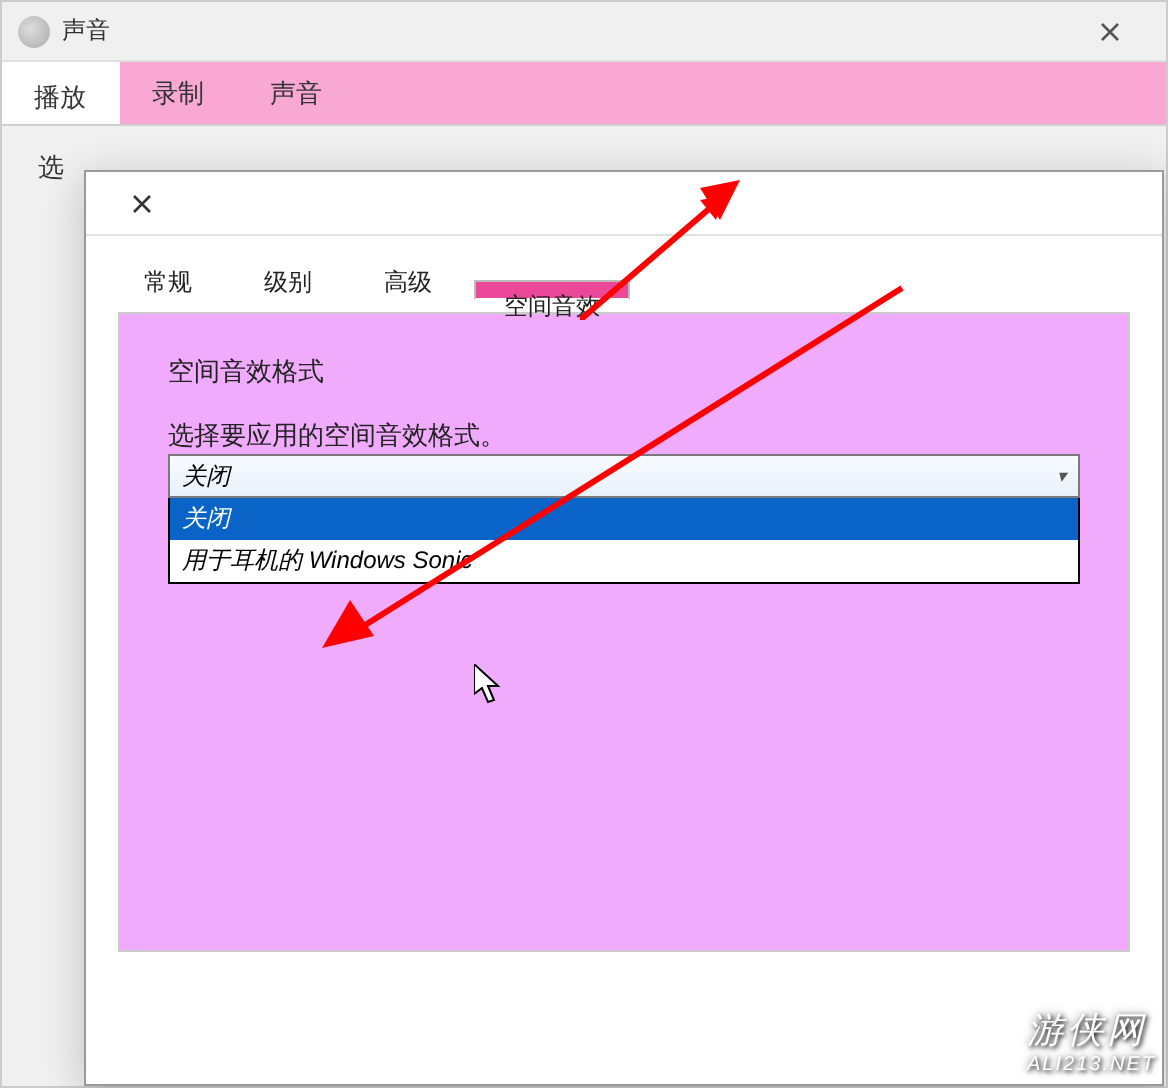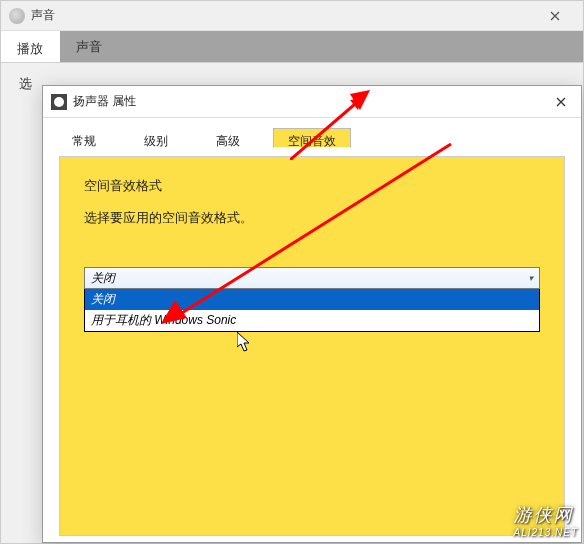--- a/index.html
+++ b/index.html
@@ -43,21 +43,21 @@
       align-items: center;
       justify-content: center;
       font-size: 13px;
       color: #555;
     }
 
     .sound-tabs {
       display: flex;
       height: 32px;
       border-bottom: 1px solid #d0d0d0;
-      background: #a3a3a3;
+      background: #f9a8d4;
     }
     .sound-tab {
       padding: 7px 16px;
       font-size: 13px;
       color: #333;
       border-right: 1px solid transparent;
       cursor: pointer;
     }
     .sound-tab.active {
       background: #fff;
@@ -103,50 +103,51 @@
       background:#fff; border-radius:50%;
     }
     .speaker-title { font-size: 12px; color: #222; }
 
     .speaker-tabs {
       display: flex;
       height: 30px;
       padding-left: 14px;
       padding-top: 10px;
       background: #fff;
-      gap: 16px;
+      gap: 4px;
       position: relative;
     }
     .speaker-tab {
       padding: 4px 14px;
       font-size: 12px;
       color: #222;
       border: 1px solid transparent;
       border-bottom: none;
       cursor: pointer;
       margin-right: 2px;
     }
     .speaker-tab.selected {
       border: 1px solid #bbb;
       border-bottom: 1px solid #fff;
-      background: #fde047;
+      background: #ec4899;
       position: relative;
       z-index: 2;
+      margin-top: 12px;
     }
 
     .tab-panel {
       margin: 8px 16px 16px 16px;
       border: 1px solid #ccc;
-      height: 380px;
+      height: 320px;
       padding: 20px 24px;
       position: relative;
-      background: #fde047;
+      background: #f0abfc;
     }
     .section-title { font-size: 13px; color: #222; margin-bottom: 14px; }
-    .section-desc { font-size: 13px; color: #222; margin-bottom: 40px; }
+    .section-desc { font-size: 13px; color: #222; }
 
     .combo {
       position: relative;
       width: 100%;
       font-style: italic;
     }
     .combo-display {
       border: 1px solid #7a7a7a;
       background: linear-gradient(#f7fbff, #e8f1fb);
       height: 22px;
@@ -220,33 +221,30 @@
       <span class="title">声音</span>
     </div>
     <div class="close-x">
       <svg width="10" height="10" viewBox="0 0 10 10">
           <path d="M1 1 L9 9 M9 1 L1 9" stroke="#555" stroke-width="1.3"></path>
         </svg>
     </div>
   </div>
   <div class="sound-tabs">
     <div class="sound-tab active">播放</div>
+    <div class="sound-tab">录制</div>
     <div class="sound-tab">声音</div>
   </div>
   <div class="sound-body">
     <span class="sel-label">选</span>
   </div>
 </div>
 
 <div class="speaker-window">
   <div class="speaker-titlebar">
-    <div class="left">
-      <span class="speaker-icon"></span>
-      <span class="speaker-title">扬声器 属性</span>
-    </div>
     <div class="close-x">
       <svg width="10" height="10" viewBox="0 0 10 10">
           <path d="M1 1 L9 9 M9 1 L1 9" stroke="#333" stroke-width="1.3"></path>
         </svg>
     </div>
   </div>
 
   <div class="speaker-tabs">
     <div class="speaker-tab">常规</div>
     <div class="speaker-tab">级别</div>

